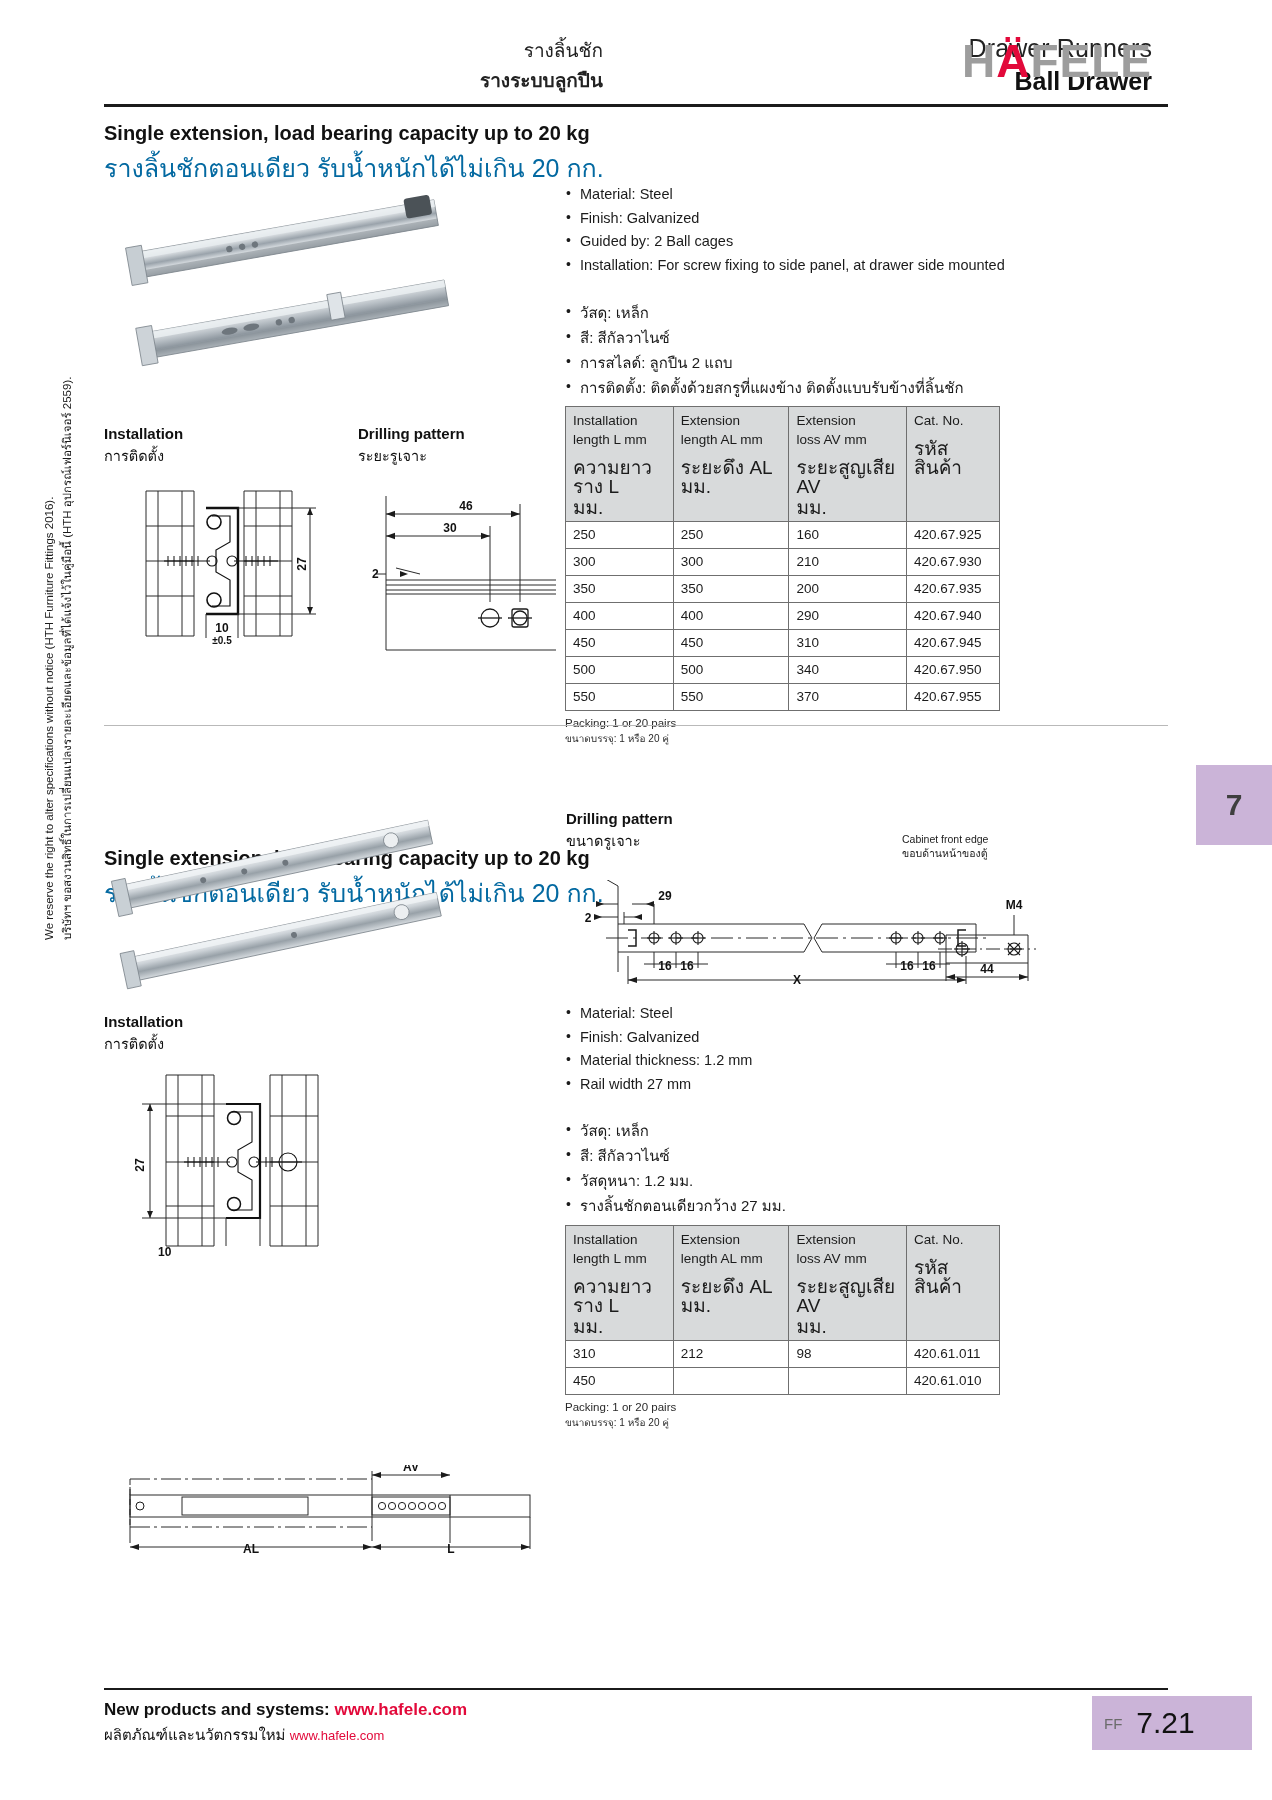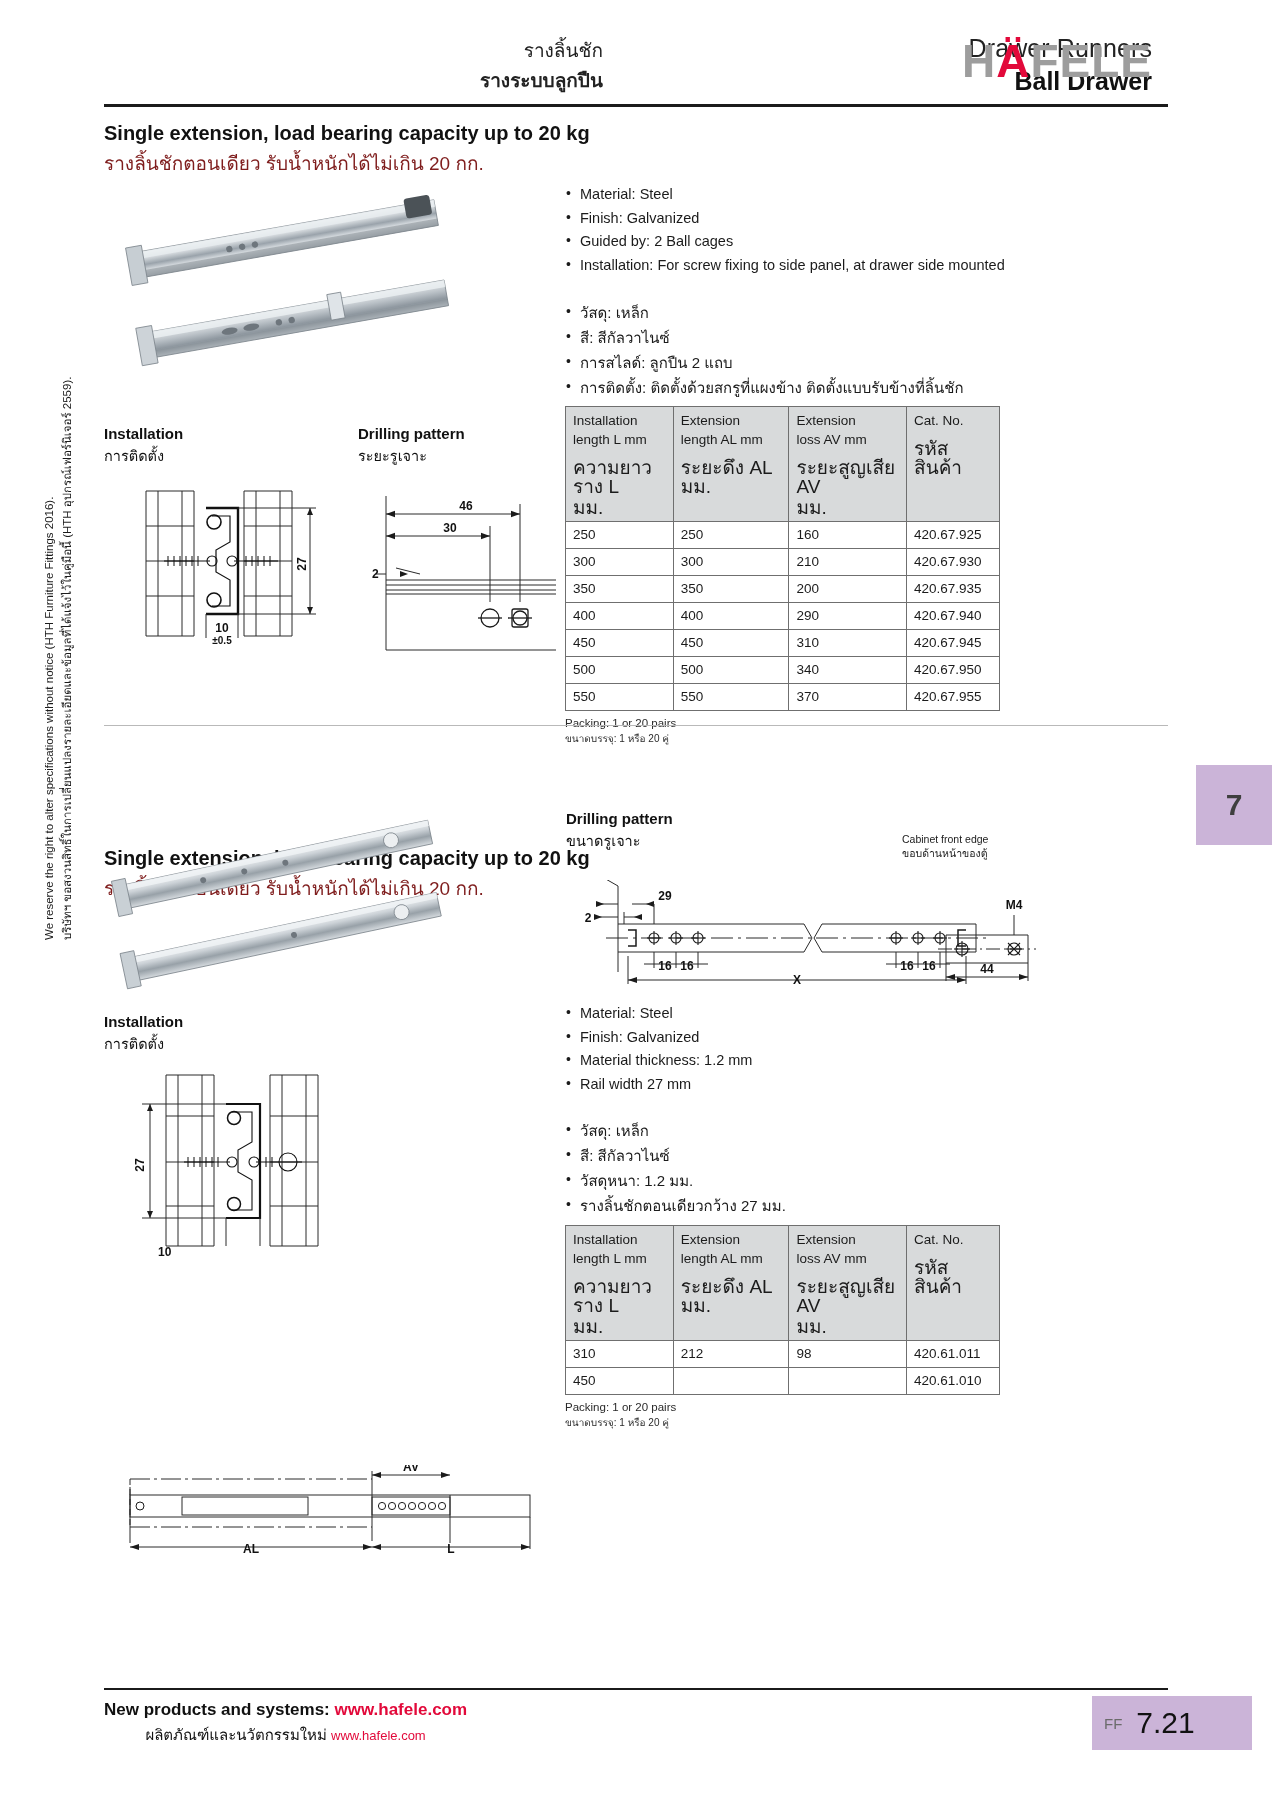--- a/index.html
+++ b/index.html
@@ -20,21 +20,21 @@
   .hdr-en-2 { font-size:25px; font-weight:bold; color:#111; margin-top:4px; }
   .hdr-th { position:absolute; left:392px; top:2px; font-size:19px; line-height:30px; color:#222; }
   .hdr-th .l2 { font-weight:bold; font-size:19px; }
   .logo { position:absolute; right:0px; top:4px; font-size:46px; font-weight:bold;
           letter-spacing:1px; color:#9d9d9d; line-height:46px; }
   .logo .a { color:#e2093a; position:relative; }
   .hdr-rule { position:absolute; left:104px; top:104px; width:1064px; height:3px; background:#1b1b1b; }
 
   
   .sec-title-en { font-size:20px; font-weight:bold; color:#111; }
-  .sec-title-th { font-size:19px; color:#7f1d1d; margin-top:3px; }
+  .sec-title-th { font-size:25px; color:#0369a1; margin-top:3px; }
 
   .sec1-title { position:absolute; left:104px; top:122px; }
   .sec2-title { position:absolute; left:104px; top:847px; }
 
   
   ul.spec { list-style:none; margin:0; padding:0; }
   ul.spec li { position:relative; padding-left:14px; font-size:14.5px; line-height:23.5px; color:#1b1b1b; }
   ul.spec li:before { content:"•"; position:absolute; left:0; top:-1px; font-size:14px; }
   ul.spec li.th { font-size:15px; line-height:25px; }
 
@@ -79,21 +79,21 @@
   .side-note { position:absolute; left:40px; top:940px; width:520px; height:40px;
                transform:rotate(-90deg); transform-origin:left top;
                font-size:11.5px; line-height:18px; color:#1b1b1b; white-space:nowrap; }
   .side-note .l2 { display:block; }
 
   
   .footer-rule { position:absolute; left:104px; top:1688px; width:1064px; height:2px; background:#1b1b1b; }
   .footer { position:absolute; left:104px; top:1700px; }
   .f-en { font-size:17px; font-weight:bold; color:#111; }
   .f-en .url { color:#e2093a; }
-  .f-th { font-size:15px; color:#111; margin-top:3px;text-align:center; }
+  .f-th { font-size:15px; color:#111; margin-top:3px; }
   .f-th .url { color:#e2093a; font-size:13px; }
   .page-box { position:absolute; left:1092px; top:1696px; width:160px; height:54px;
               background:#cbb4d8; display:flex; align-items:center; }
   .page-ff { font-size:15px; color:#6b6b6b; margin-left:12px; }
   .page-no { font-size:30px; font-weight:normal; color:#111; margin-left:14px; }
 
   
   svg { display:block; }
   .thin { stroke:#2a2a2a; stroke-width:1; fill:none; }
   .dimtxt { font-family:"Liberation Sans", sans-serif; font-size:12px; font-weight:bold; fill:#111; }

